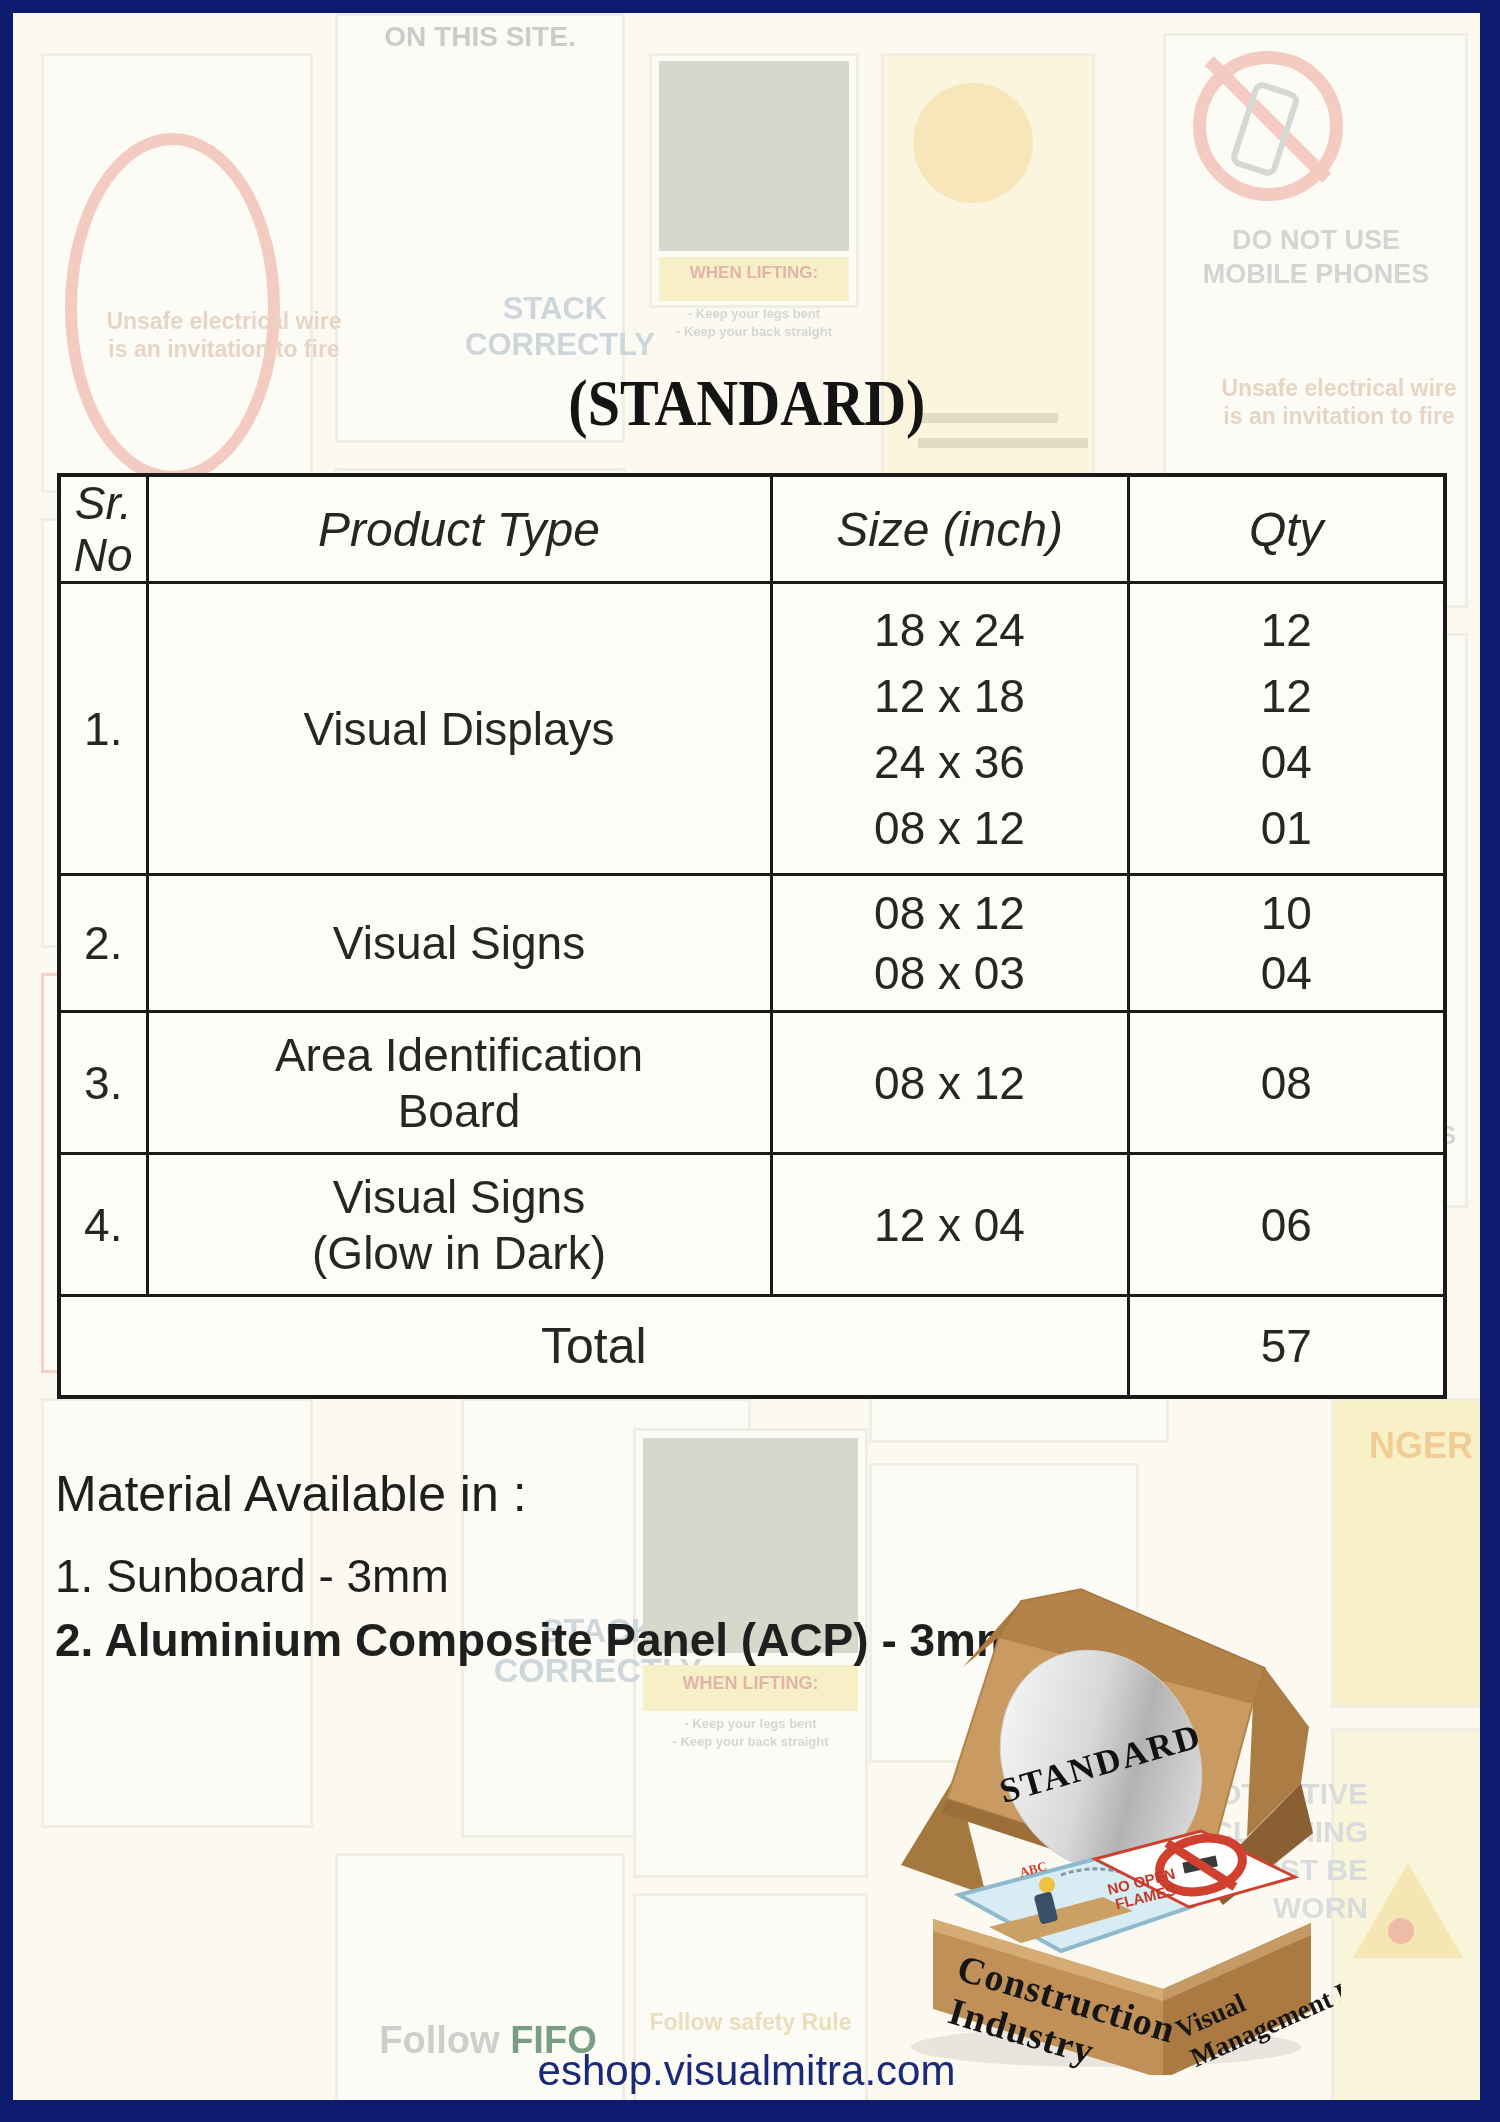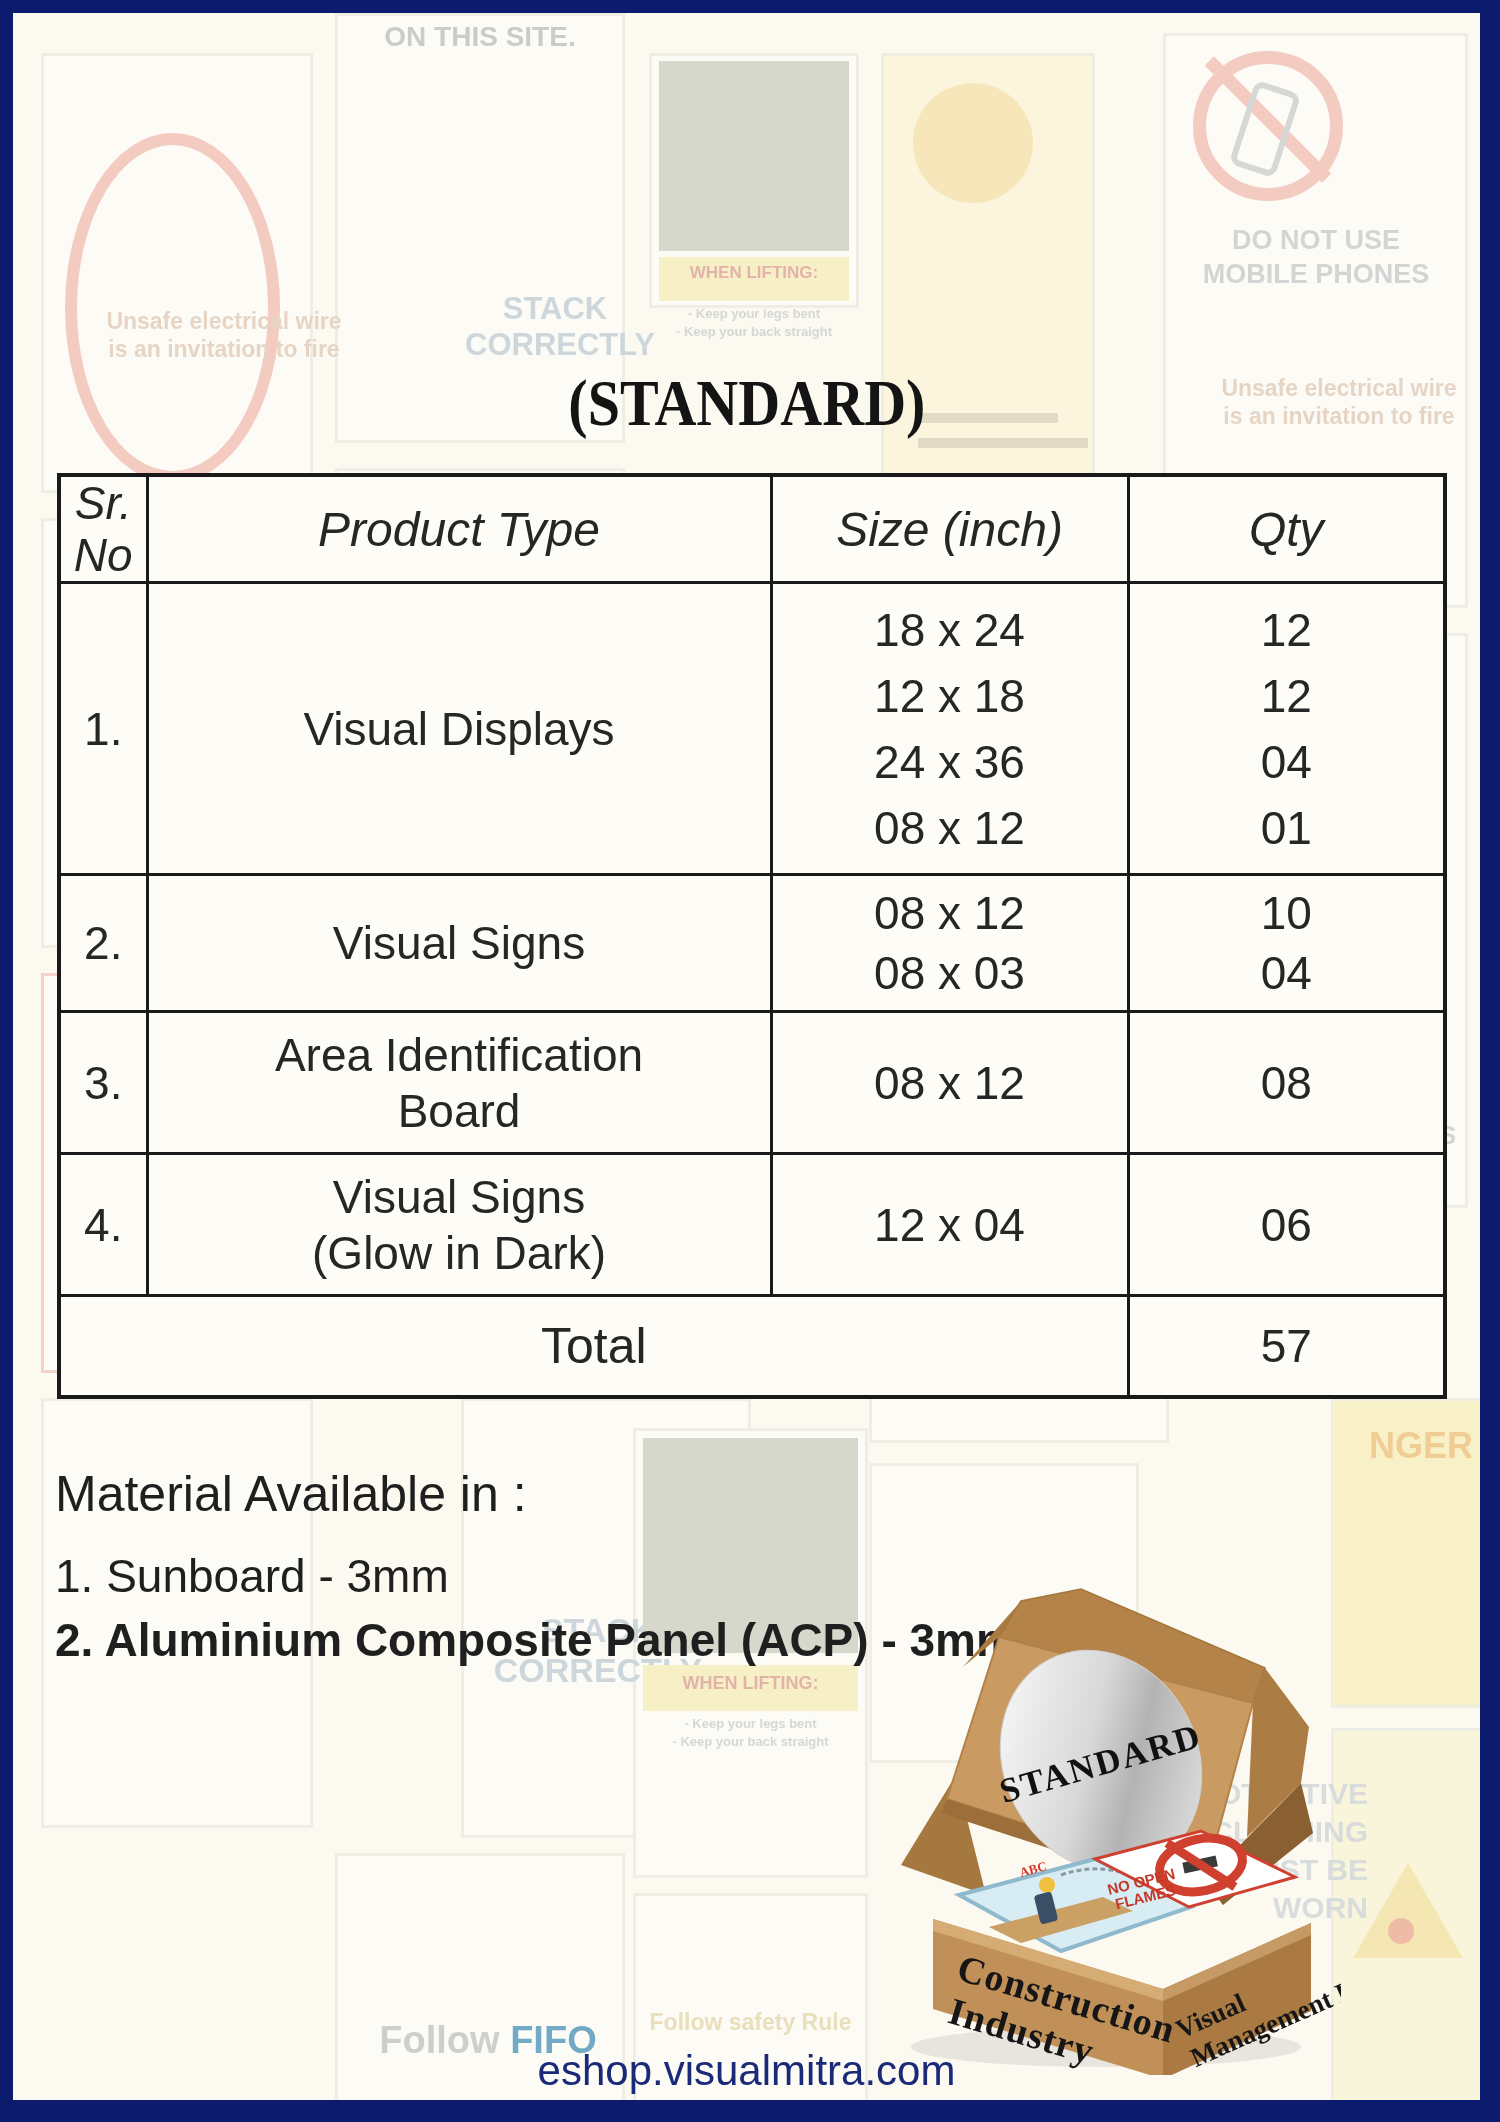--- a/index.html
+++ b/index.html
@@ -138,21 +138,21 @@
     <div class="bgtxt" style="left:1145px;top:1762px;width:210px;font-size:30px;line-height:38px;color:#bcc6cd;text-align:right">PROTECTIVE</div>
     <div class="bgtxt" style="left:1145px;top:1800px;width:210px;font-size:30px;line-height:38px;color:#bcc6cd;text-align:right">CLOTHING</div>
     <div class="bgtxt" style="left:1145px;top:1838px;width:210px;font-size:30px;line-height:38px;color:#bcc6cd;text-align:right">MUST BE WORN</div>
 
     <div class="bgtxt" style="left:1330px;top:1412px;width:130px;font-size:36px;color:#eaa94c;text-align:right">NGER</div>
 
     <div style="left:1340px;top:1850px;width:0;height:0;border-left:55px solid transparent;border-right:55px solid transparent;border-bottom:95px solid #f0d984"></div>
     <div class="ring" style="left:1375px;top:1905px;width:26px;height:26px;border-width:0;background:#e58a6a"></div>
 
     <div class="bgtxt" style="left:620px;top:1996px;width:235px;font-size:23px;color:#dcca90">Follow safety Rule</div>
-    <div class="bgtxt" style="left:330px;top:2006px;width:290px;font-size:38px"><span style="position:static;color:#a8aeb3">Follow </span><span style="position:static;color:#0369a1">FIFO</span></div>
+    <div class="bgtxt" style="left:330px;top:2006px;width:290px;font-size:38px"><span style="position:static;color:#a8aeb3">Follow </span><span style="position:static;color:#14532d">FIFO</span></div>
   </div>
 
   <div class="content">
 
     <div class="title3"><span>(STANDARD)</span></div>
 
     <table class="kit">
       <colgroup>
         <col style="width:88px">
           <col style="width:624px">

